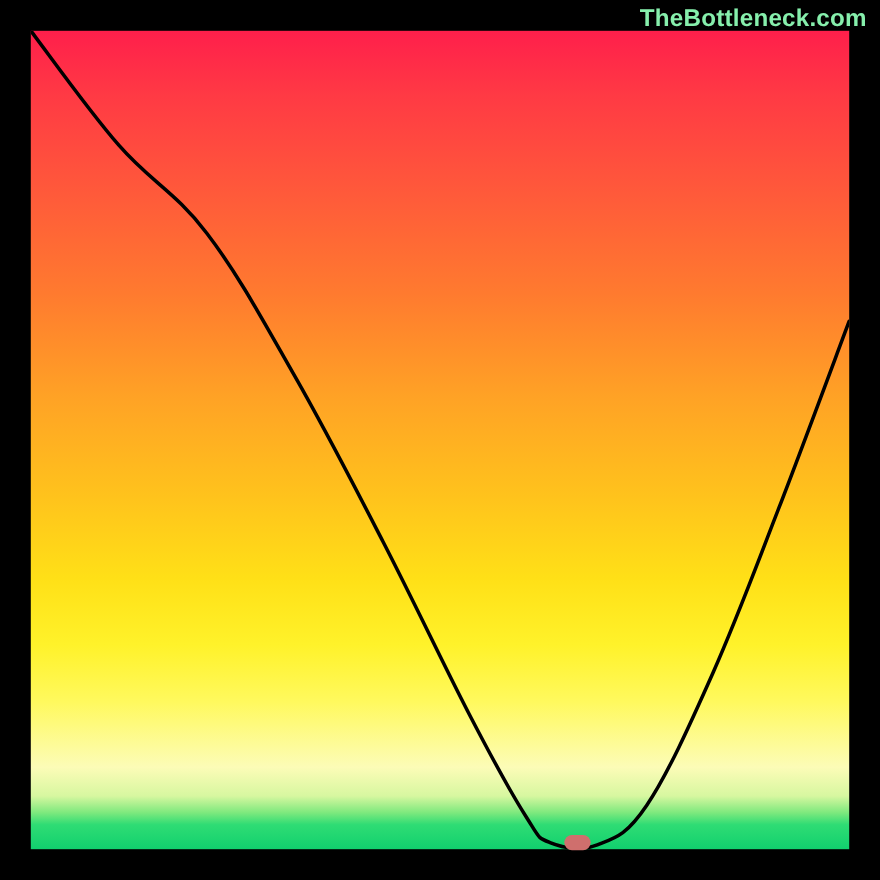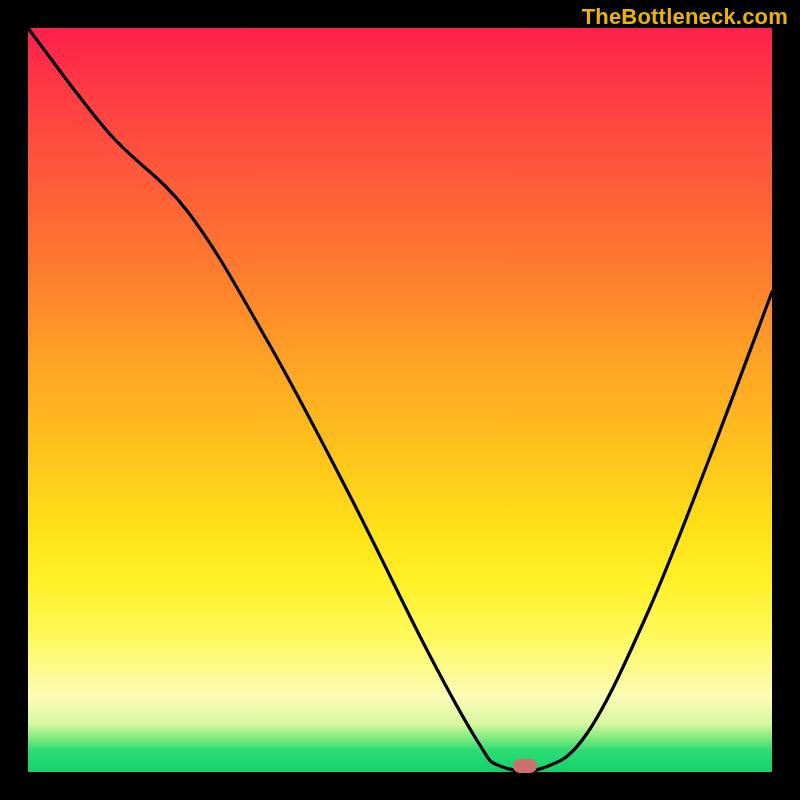--- a/index.html
+++ b/index.html
@@ -42,21 +42,21 @@
       #d7f7a0 93.5%,
       #7fe97e 95.5%,
       #2fdc74 97%,
       #11d06e 100%
     );
   }
   .watermark {
     position: absolute;
     top: 4px;
     right: 12px;
-    color: #eab308;
+    color: #86efac;
     font-size: 22px;
     font-weight: 600;
     letter-spacing: 0.2px;
     z-index: 5;
   }
   svg.curve {
     position: absolute;
     left: 0;
     top: 0;
     width: 744px;

